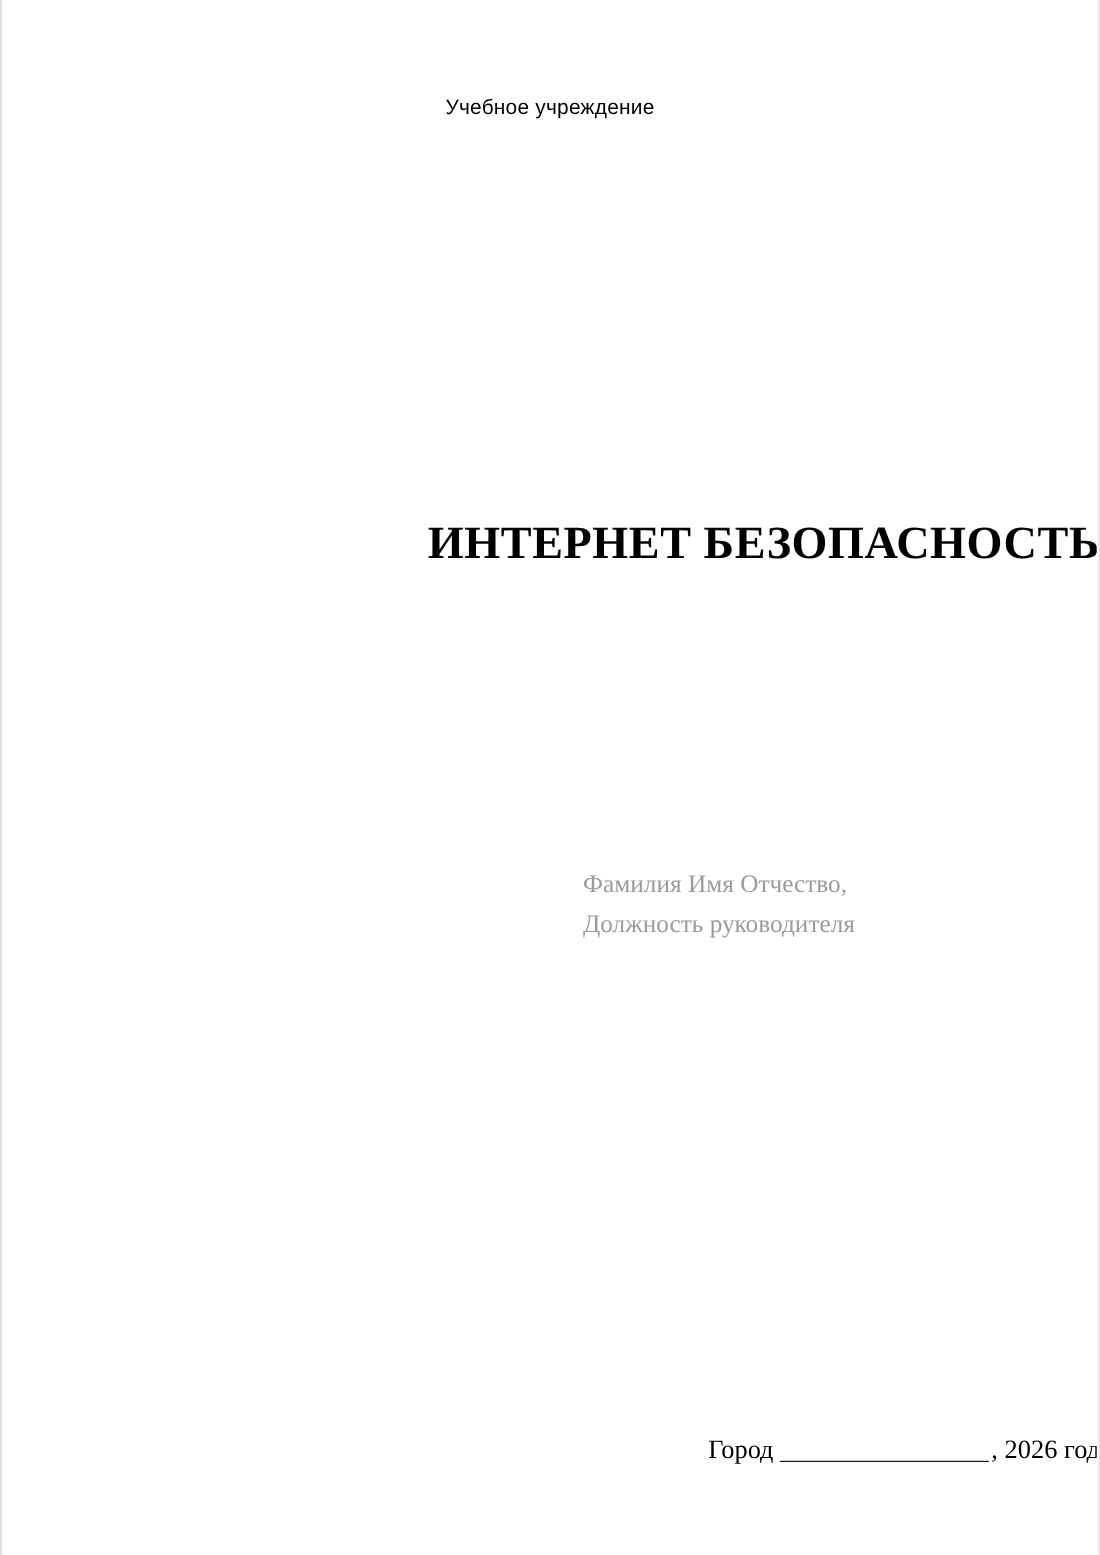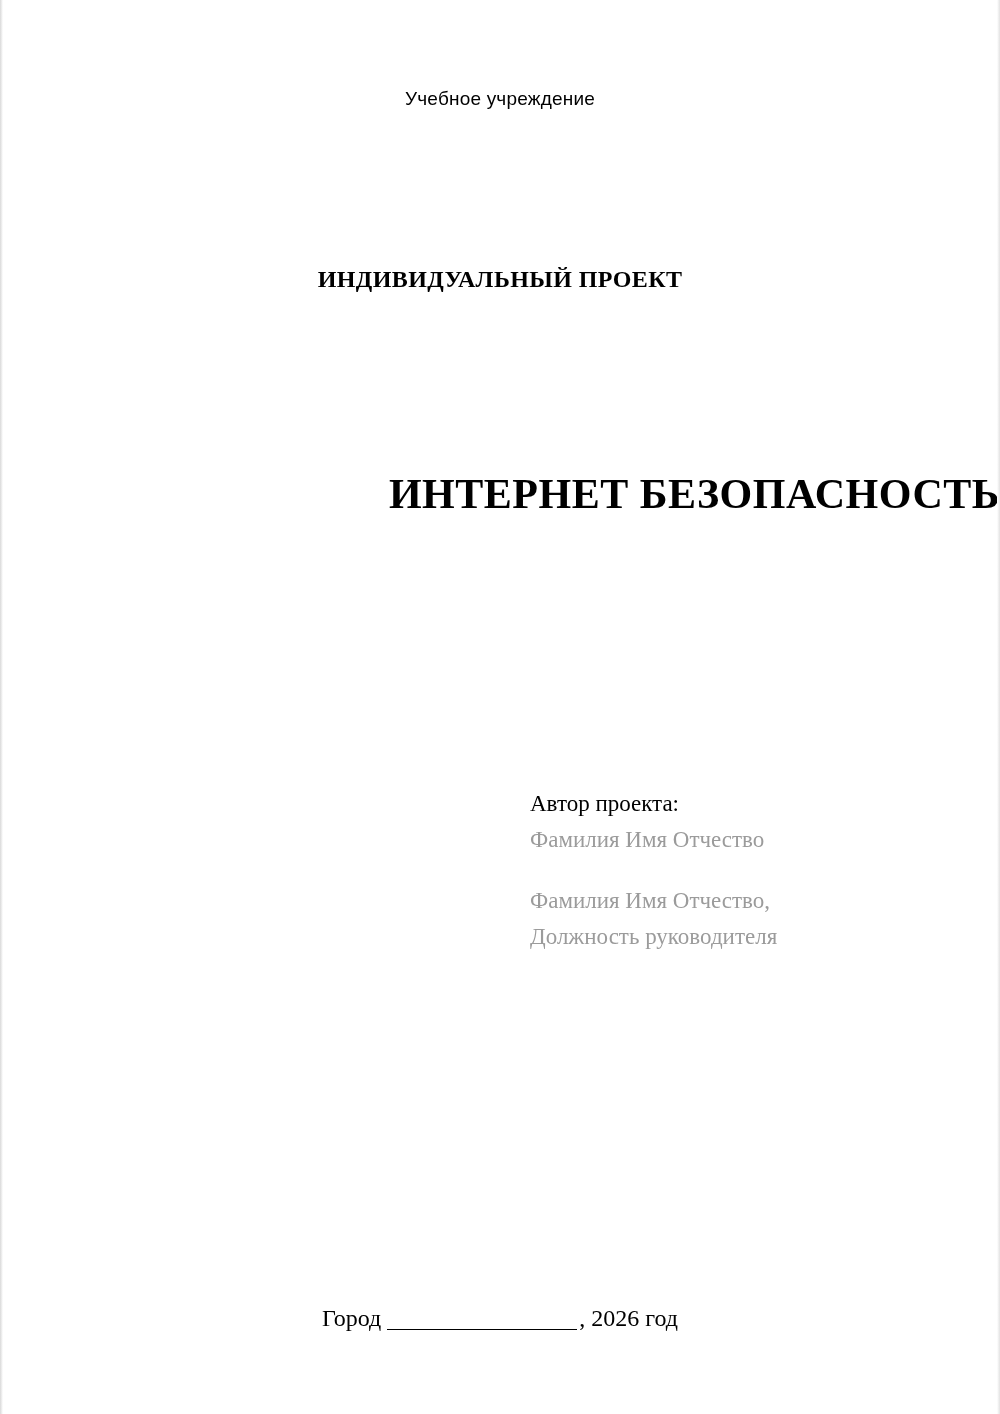--- a/index.html
+++ b/index.html
@@ -90,47 +90,42 @@
   .credits .value {
     color: #9b9b9b;
     display: block;
   }
 
   .footer {
     position: absolute;
     bottom: 82px;
     left: 0;
     width: 100%;
-    text-align: center;
+    text-align: right;
     font-size: 24px;
   }
   .footer .blank-line {
     display: inline-block;
     border-bottom: 1.5px solid #000;
     width: 190px;
     margin: 0 2px -4px 6px;
   }
 </style>
 </head>
 <body>
 
 <div class="page">
 
   <div class="institution">Учебное учреждение</div>
 
-  <div class="doc-type">ИНДИВИДУАЛЬНЫЙ ПРОЕКТ</div>
 
   <h1 class="doc-title">ИНТЕРНЕТ БЕЗОПАСНОСТЬ</h1>
 
   <div class="credits">
 
-    <div class="block">
-      <span class="label">Автор проекта:</span>
-      <span class="value">Фамилия Имя Отчество</span>
-    </div>
 
     <div class="block">
       <span class="value">Фамилия Имя Отчество,</span>
       <span class="value">Должность руководителя</span>
     </div>
 
   </div>
 
   <div class="footer">
     <span>Город</span><span class="blank-line"></span><span>, 2026 год</span>

